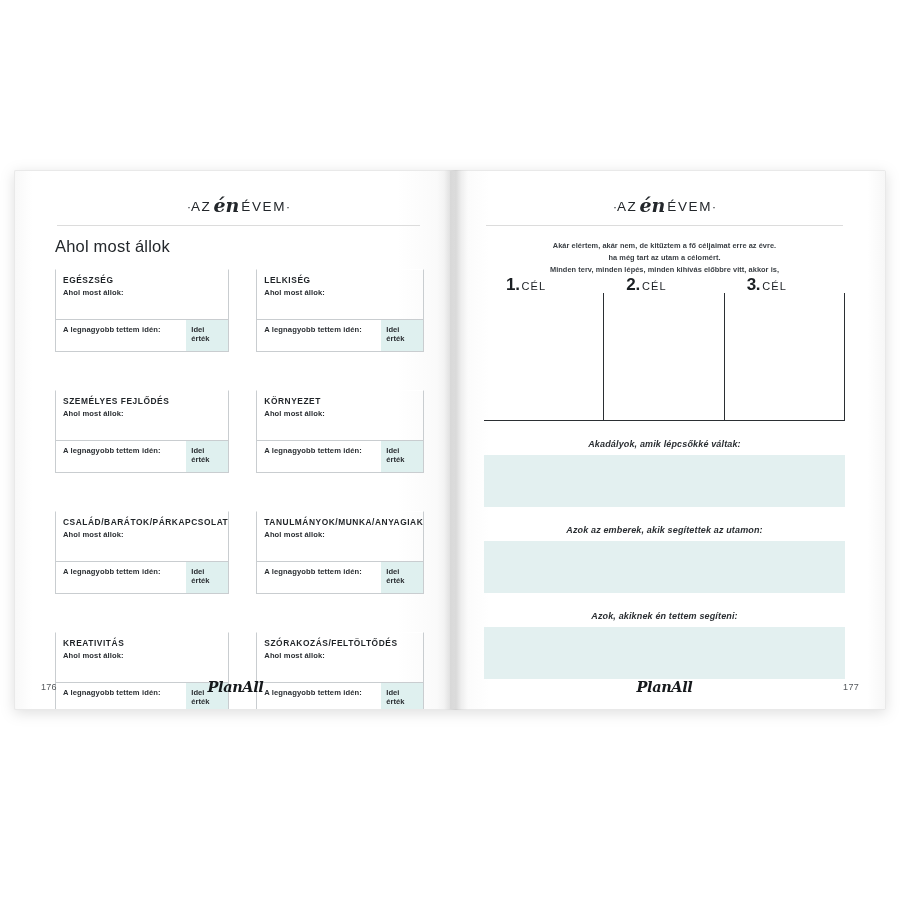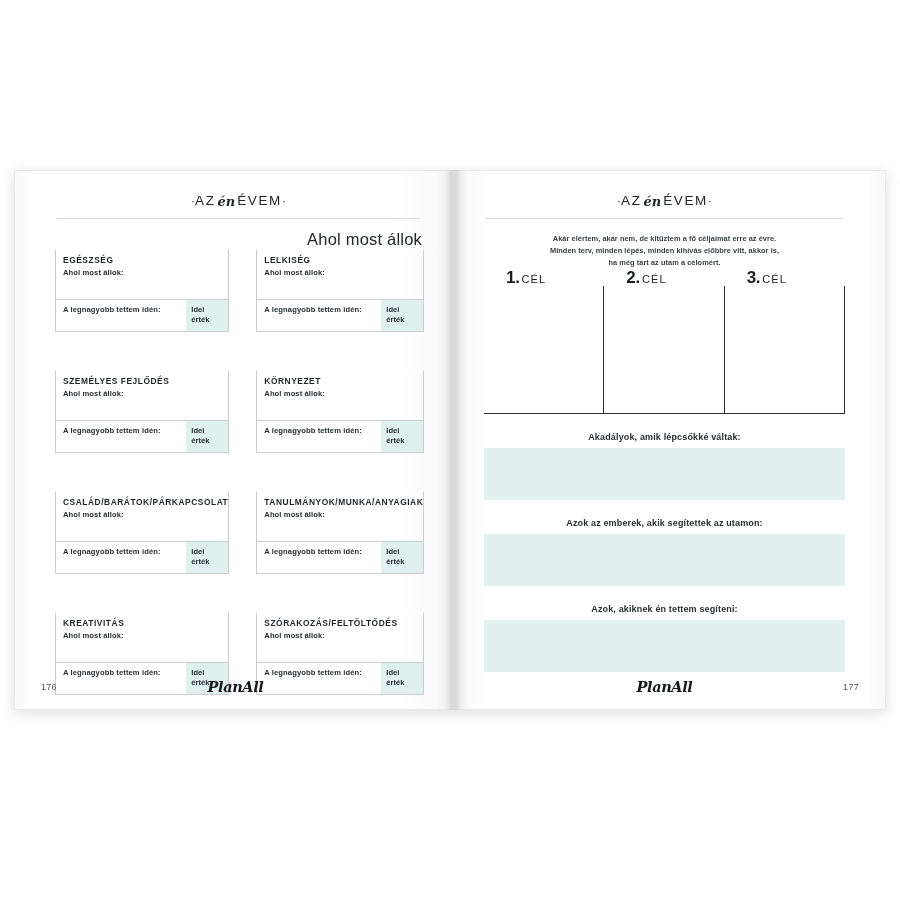--- a/index.html
+++ b/index.html
@@ -84,38 +84,39 @@
     color: #23272b;
     font-weight: 400;
     white-space: nowrap;
     padding-top: 4px;
   }
   .masthead .dot { font-size: 12px; vertical-align: middle; letter-spacing: 0; }
   .masthead .script {
     font-family: "DejaVu Serif", serif;
     font-style: italic;
     font-weight: 700;
-    font-size: 13px;
+    font-size: 19px;
     letter-spacing: 0px;
     padding: 0 2px;
     position: relative;
     top: 1px;
   }
   .rule {
     height: 1px;
     background: #dcdcdc;
     margin: 10px 2px 0 2px;
   }
 
   
   .left-title {
-    text-align: right;
+    text-align: left;
     font-size: 16.5px;
     color: #23272b;
     margin-top: 11px;
+    margin-bottom: 13px;
     letter-spacing: 0.2px;
   }
 
   .grid {
     display: grid;
     grid-template-columns: 1fr 1fr;
     column-gap: 14px;
     row-gap: 0px;
     gap: 27px;
   }
@@ -218,20 +219,21 @@
   }
 
   .section-label {
     text-align: center;
     font-size: 9px;
     font-weight: 700;
     color: #2a2e32;
     margin-top: 18px;
     margin-bottom: 6px;
     letter-spacing: 0.15px;
+    font-style: italic;
   }
   .mintbox {
     background: #e3f0f0;
     height: 52px;
   }
 
   
   .footer {
     position: absolute;
     left: 0;
@@ -409,22 +411,22 @@
     <div class="page page-right">
       <div class="page-inner">
 
         <div class="masthead">
           <span class="dot">·</span><span>AZ</span><span class="script">én</span><span>ÉVEM</span><span class="dot">·</span>
         </div>
         <div class="rule"></div>
 
         <div class="intro">
           <div>Akár elértem, akár nem, de kitűztem a fő céljaimat erre az évre.</div>
+          <div>ha még tart az utam a célomért.</div>
           <div>Minden terv, minden lépés, minden kihívás előbbre vitt, akkor is,</div>
-          <div>ha még tart az utam a célomért.</div>
         </div>
 
         <div class="goals">
           <div class="goal">
             <div class="goal-label">
               <span class="goal-num">1.</span><span class="goal-word">CÉL</span>
             </div>
           </div>
           <div class="goal">
             <div class="goal-label">

